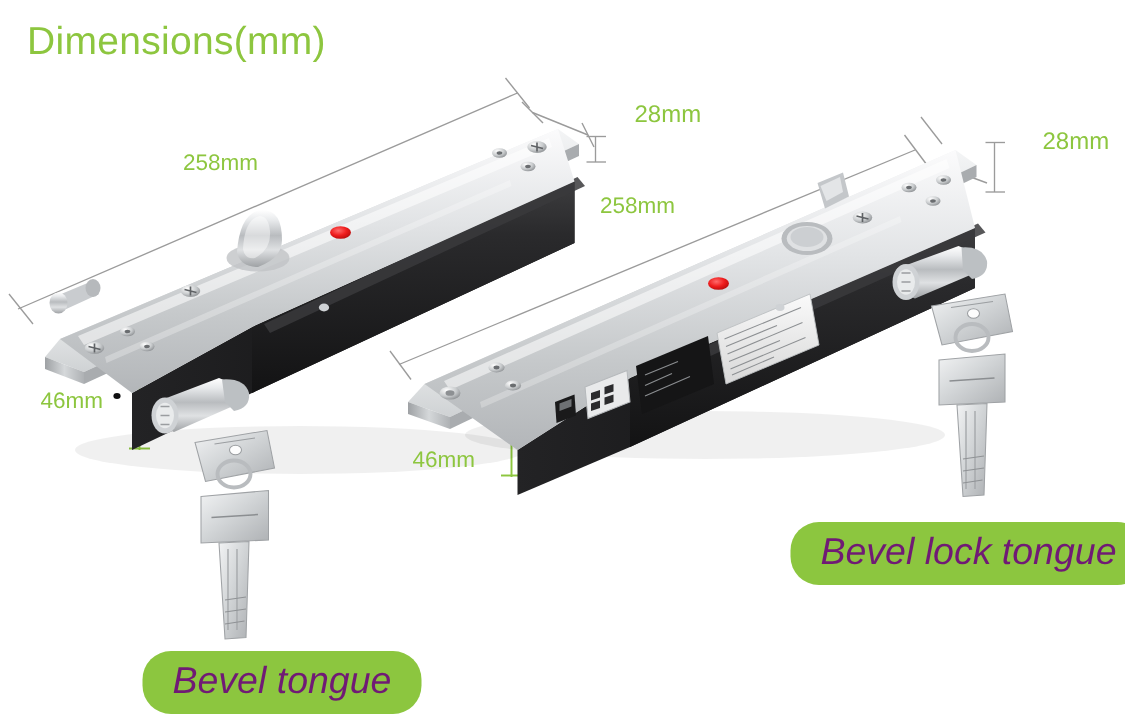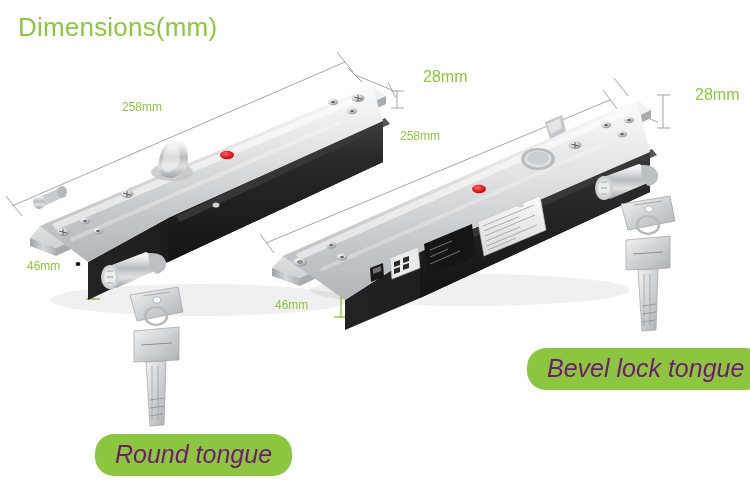--- a/index.html
+++ b/index.html
@@ -18,21 +18,21 @@
     font-size:26px;
     color:#8DC63F;
     letter-spacing:.2px;
     white-space:nowrap;
   }
 
   
   .dim{
     position:absolute;
     color:#8DC63F;
-    font-size:12px;
+    font-size:15px;
     white-space:nowrap;
   }
   .dim.small{font-size:16px;margin-left:22px;}
 
   
   .badge{
     position:absolute;
     background:#8CC63F;
     color:#701a75;
     font-size:25px;
@@ -333,16 +333,16 @@
   <div class="title">Dimensions(mm)</div>
 
   <div class="dim" style="left:122px;top:100px;">258mm</div>
   <div class="dim small" style="left:401px;top:68px;">28mm</div>
   <div class="dim" style="left:27px;top:259px;">46mm</div>
 
   <div class="dim" style="left:400px;top:129px;">258mm</div>
   <div class="dim small" style="left:673px;top:86px;">28mm</div>
   <div class="dim" style="left:275px;top:298px;">46mm</div>
 
-  <div class="badge" style="left:95px;top:434px;">Round tongue</div>
+  <div class="badge" style="left:95px;top:434px;">Bevel tongue</div>
   <div class="badge" style="left:527px;top:348px;">Bevel lock tongue</div>
 
 </div>
 
 </body></html>

